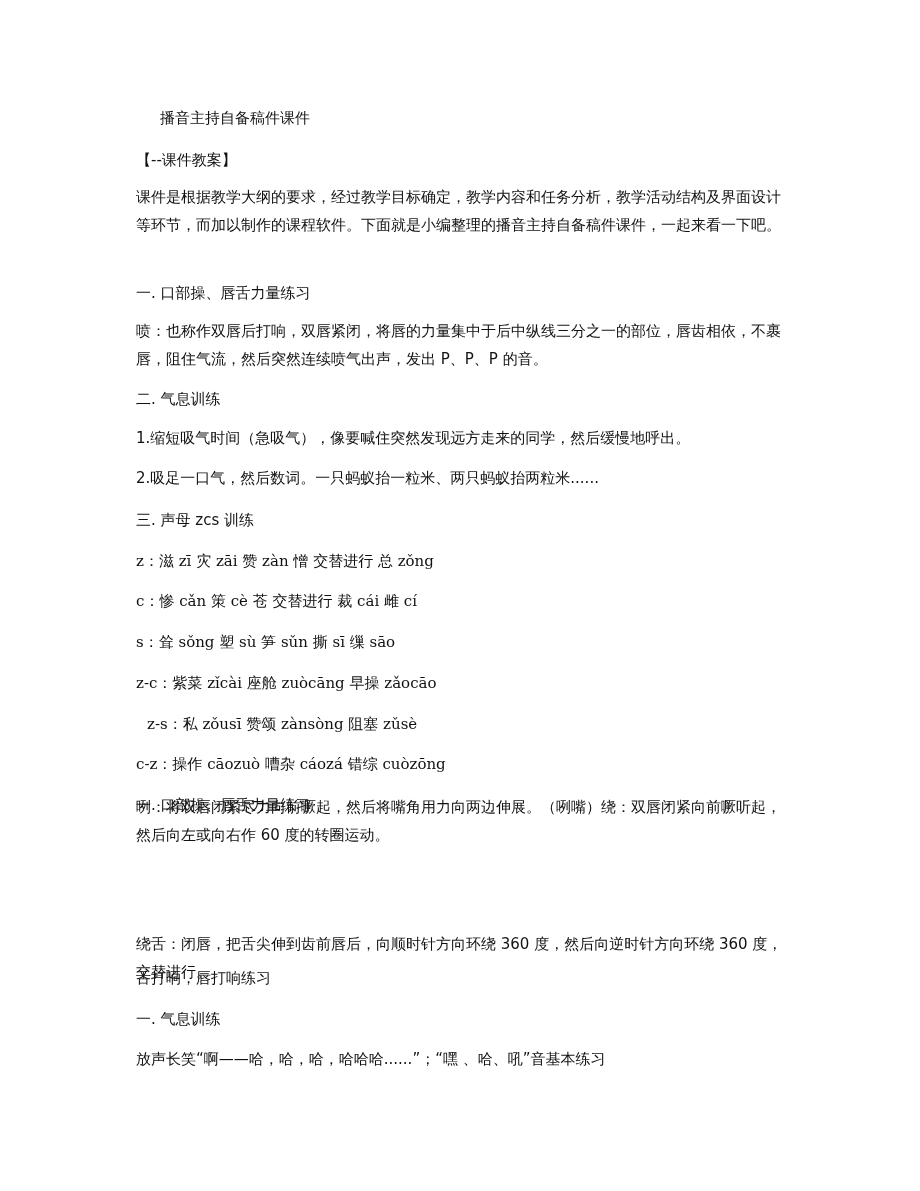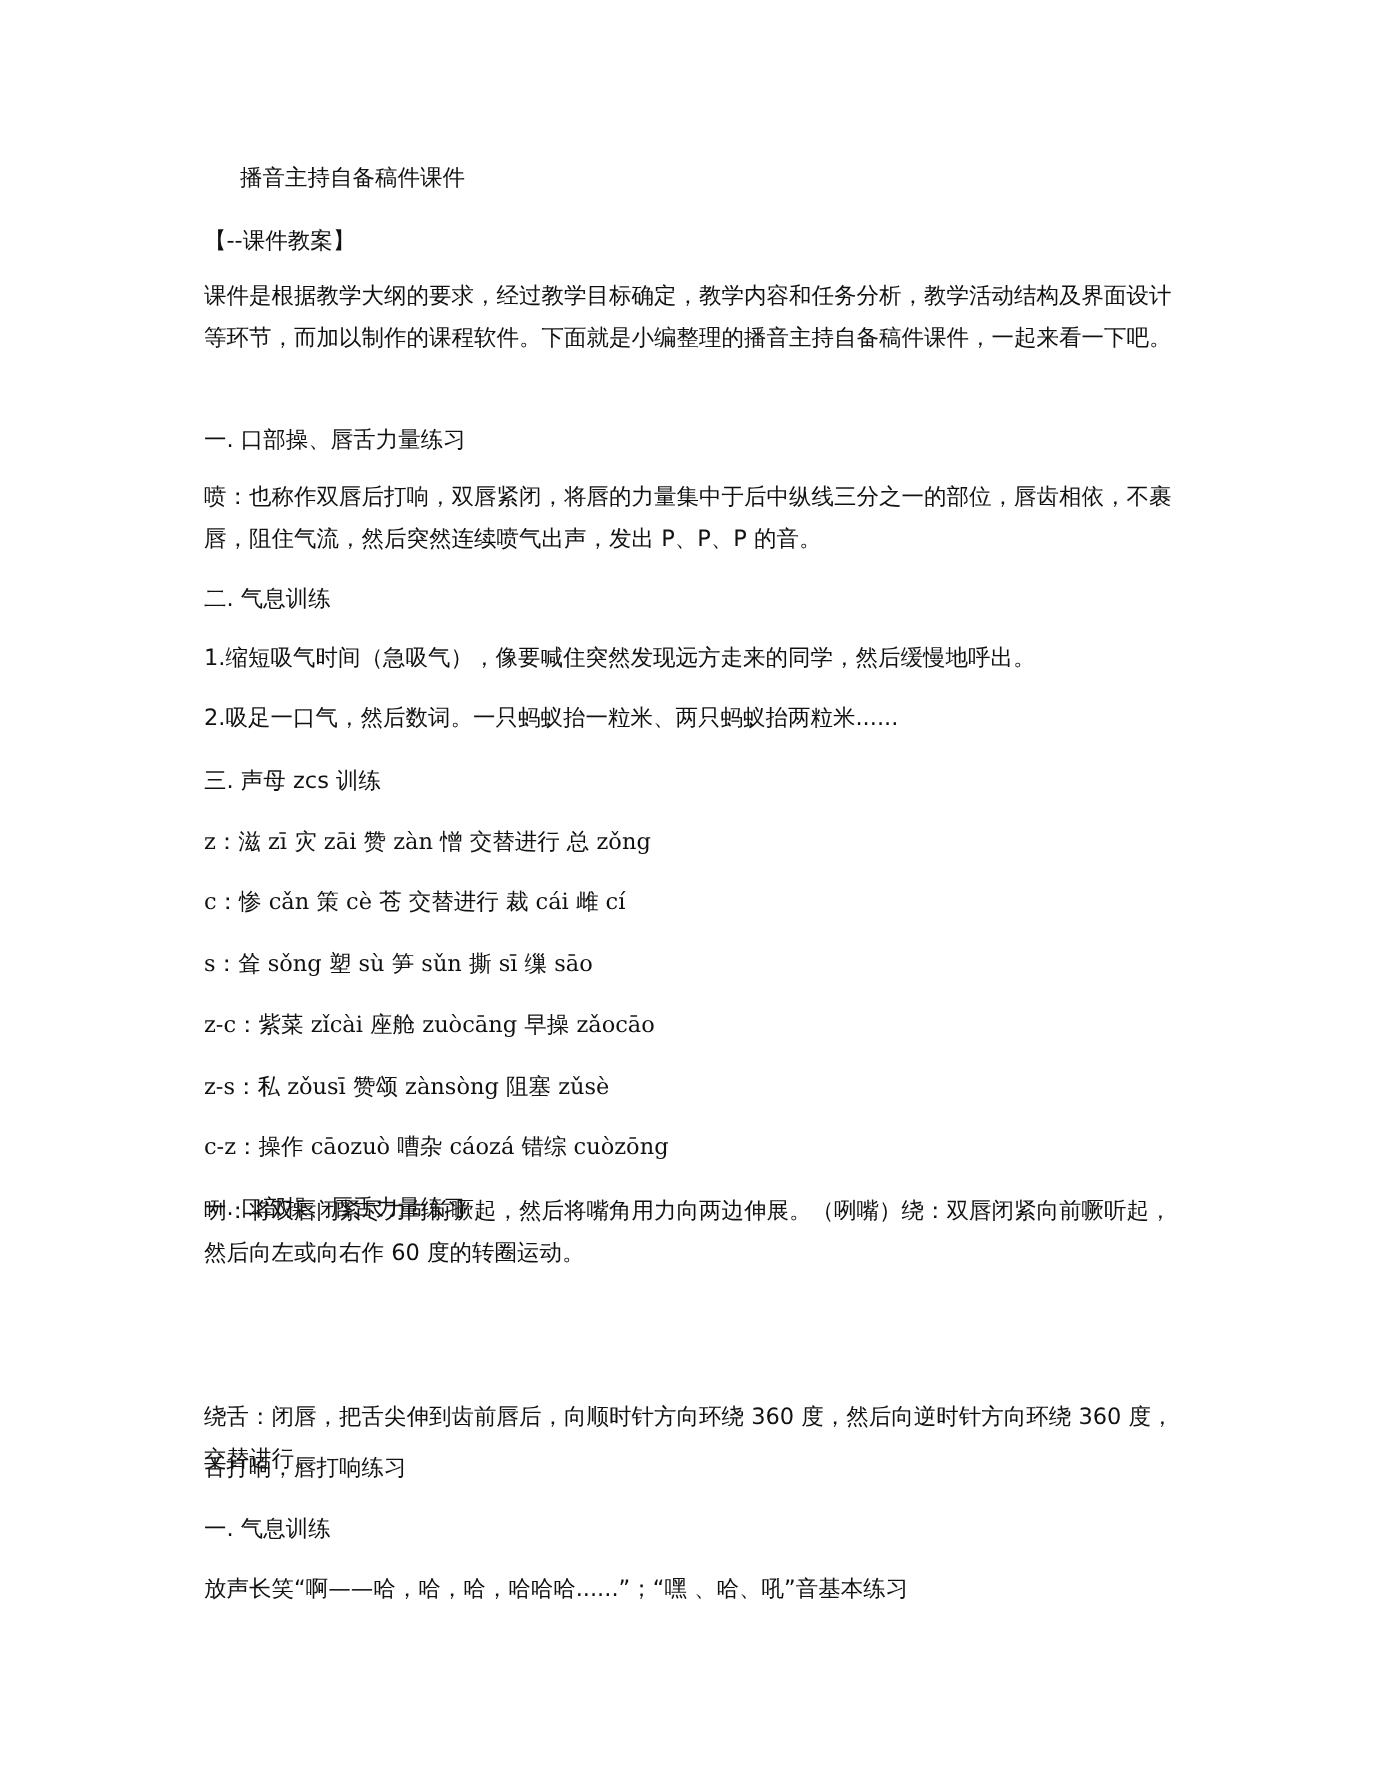--- a/index.html
+++ b/index.html
@@ -23,21 +23,21 @@
 
   <div class="line" style="top:385px;">二. 气息训练</div>
   <div class="line" style="top:424px;">1.缩短吸气时间（急吸气），像要喊住突然发现远方走来的同学，然后缓慢地呼出。</div>
   <div class="line" style="top:464px;">2.吸足一口气，然后数词。一只蚂蚁抬一粒米、两只蚂蚁抬两粒米......</div>
 
   <div class="line" style="top:506px;">三. 声母 zcs 训练</div>
   <div class="line serif" style="top:547px;">z：滋 zī 灾 zāi 赞 zàn 憎 交替进行 总 zǒng</div>
   <div class="line serif" style="top:587px;">c：惨 cǎn 策 cè 苍 交替进行 裁 cái 雌 cí</div>
   <div class="line serif" style="top:628px;text-align:center;">s：耸 sǒng 塑 sù 笋 sǔn 撕 sī 缫 sāo</div>
   <div class="line serif" style="top:669px;">z-c：紫菜 zǐcài 座舱 zuòcāng 早操 zǎocāo</div>
-  <div class="line serif" style="top:710px;">z-s：私 zǒusī 赞颂 zànsòng 阻塞 zǔsè</div>
+  <div class="line serif" style="top:710px;margin-left:11px;">z-s：私 zǒusī 赞颂 zànsòng 阻塞 zǔsè</div>
   <div class="line serif" style="top:750px;">c-z：操作 cāozuò 嘈杂 cáozá 错综 cuòzōng</div>
 
   <div class="line" style="top:791px;">一. 口部操、唇舌力量练习</div>
   <div class="para" style="top:793px;">咧：将双唇闭紧尽力向前噘起，然后将嘴角用力向两边伸展。（咧嘴）绕：双唇闭紧向前噘听起，然后向左或向右作 60 度的转圈运动。</div>
   <div class="para" style="top:898px;margin-top:32px;">绕舌：闭唇，把舌尖伸到齿前唇后，向顺时针方向环绕 360 度，然后向逆时针方向环绕 360 度，交替进行。</div>
 
   <div class="line" style="top:964px;text-align:right;">舌打响，唇打响练习</div>
   <div class="line" style="top:1005px;">一.  气息训练</div>
   <div class="line" style="top:1045px;">放声长笑“啊——哈，哈，哈，哈哈哈......”；“嘿 、哈、吼”音基本练习</div>
 </div>

